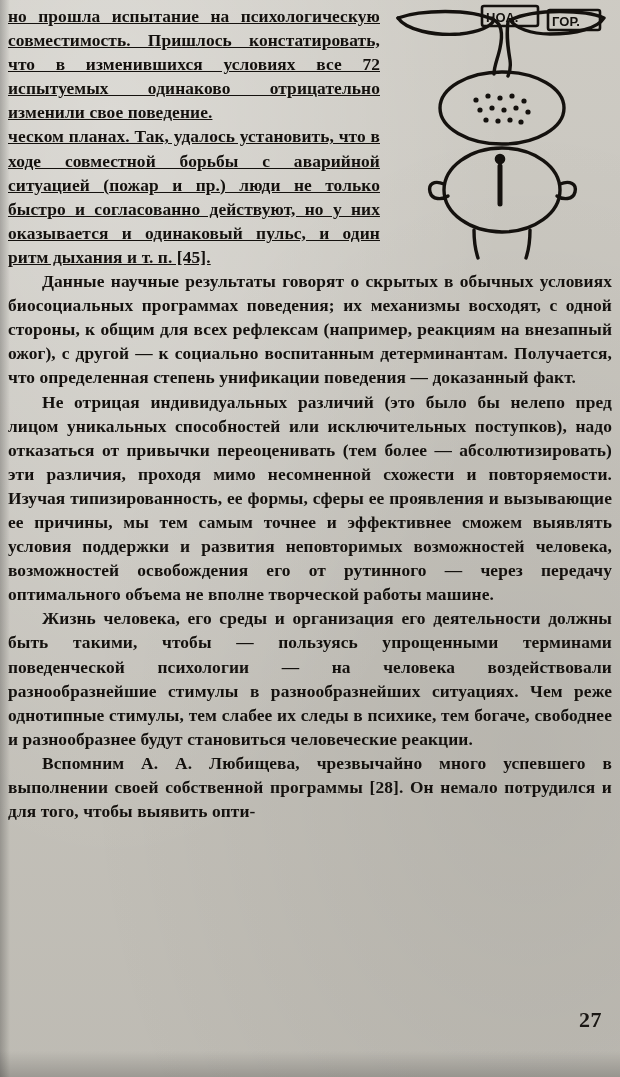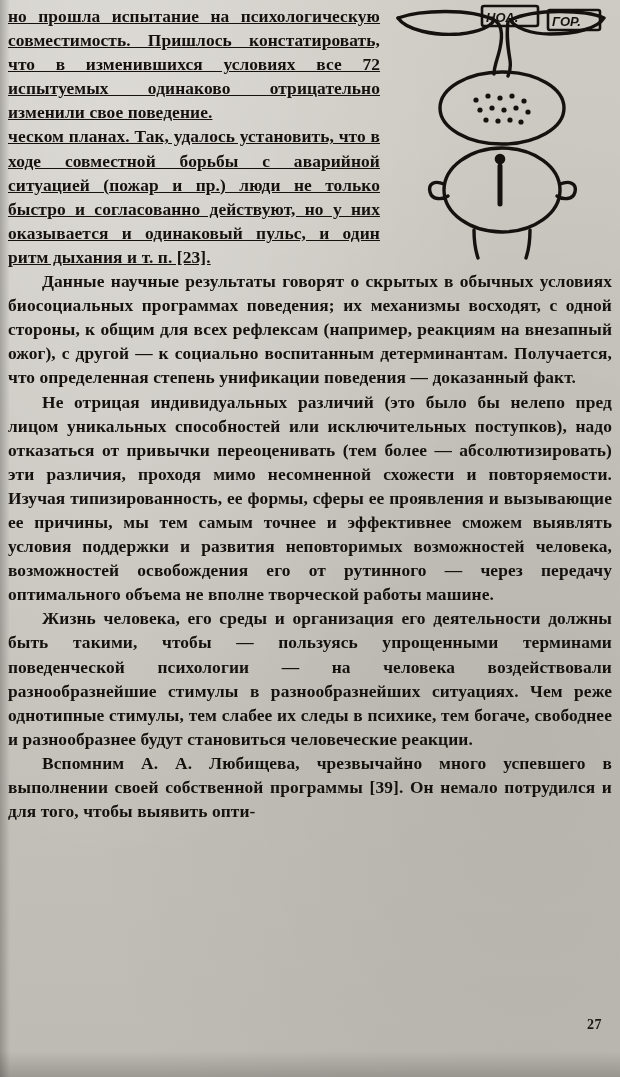--- a/index.html
+++ b/index.html
@@ -50,28 +50,27 @@
   .wrap-block {
     position: relative;
   }
   
   .figure {
     float: right;
     width: 222px;
     height: 258px;
     margin: 0 0 2px 10px;
     shape-outside: margin-box;
-    font-style: italic;
   }
   .figure svg { display: block; }
   .pagenum {
     position: absolute;
     right: 18px;
     bottom: 44px;
-    font-size: 14px;
+    font-size: 22px;
     font-weight: 700;
     letter-spacing: 0.5px;
   }
   .edge-shadow-left {
     position: absolute;
     left: 0; top: 0; bottom: 0;
     width: 10px;
     background: linear-gradient(90deg, rgba(0,0,0,0.22), rgba(0,0,0,0));
     pointer-events: none;
   }
@@ -136,24 +135,24 @@
               <path d="M140 226 C 140 240, 138 248, 136 254"></path>
             </g>
             <text class="fig-label" x="96" y="18">НОА.</text>
             <text class="fig-label" x="162" y="22">ГОР.</text>
           </svg>
         </div>
 
         <p class="para noindent">но прошла испытание на психологическую совместимость. Пришлось констатировать, что в изменившихся условиях все 72 испытуемых одинаково отрицательно изменили свое поведение.</p>
       </div>
 
-      <p class="para noindent">ческом планах. Так, удалось установить, что в ходе совместной борьбы с аварийной ситуацией (пожар и пр.) люди не только быстро и согласованно действуют, но у них оказывается и одинаковый пульс, и один ритм дыхания и т. п. [23].</p>
+      <p class="para noindent">ческом планах. Так, удалось установить, что в ходе совместной борьбы с аварийной ситуацией (пожар и пр.) люди не только быстро и согласованно действуют, но у них оказывается и одинаковый пульс, и один ритм дыхания и т. п. [45].</p>
       <p class="para">Данные научные результаты говорят о скрытых в обычных условиях биосоциальных программах поведения; их механизмы восходят, с одной стороны, к общим для всех рефлексам (например, реакциям на внезапный ожог), с другой — к социально воспитанным детерминантам. Получается, что определенная степень унификации поведения — доказанный факт.</p>
       <p class="para">Не отрицая индивидуальных различий (это было бы нелепо пред лицом уникальных способностей или исключительных поступков), надо отказаться от привычки переоценивать (тем более — абсолютизировать) эти различия, проходя мимо несомненной схожести и повторяемости. Изучая типизированность, ее формы, сферы ее проявления и вызывающие ее причины, мы тем самым точнее и эффективнее сможем выявлять условия поддержки и развития неповторимых возможностей человека, возможностей освобождения его от рутинного — через передачу оптимального объема не вполне творческой работы машине.</p>
       <p class="para">Жизнь человека, его среды и организация его деятельности должны быть такими, чтобы — пользуясь упрощенными терминами поведенческой психологии — на человека воздействовали разнообразнейшие стимулы в разнообразнейших ситуациях. Чем реже однотипные стимулы, тем слабее их следы в психике, тем богаче, свободнее и разнообразнее будут становиться человеческие реакции.</p>
-      <p class="para">Вспомним А. А. Любищева, чрезвычайно много успевшего в выполнении своей собственной программы [39]. Он немало потрудился и для того, чтобы выявить опти-</p>
+      <p class="para">Вспомним А. А. Любищева, чрезвычайно много успевшего в выполнении своей собственной программы [28]. Он немало потрудился и для того, чтобы выявить опти-</p>
     </div>
   </div>
 
   <div class="pagenum">27</div>
   <div class="edge-shadow-left"></div>
   <div class="edge-shadow-bottom"></div>
 </div>
 
 </body></html>

